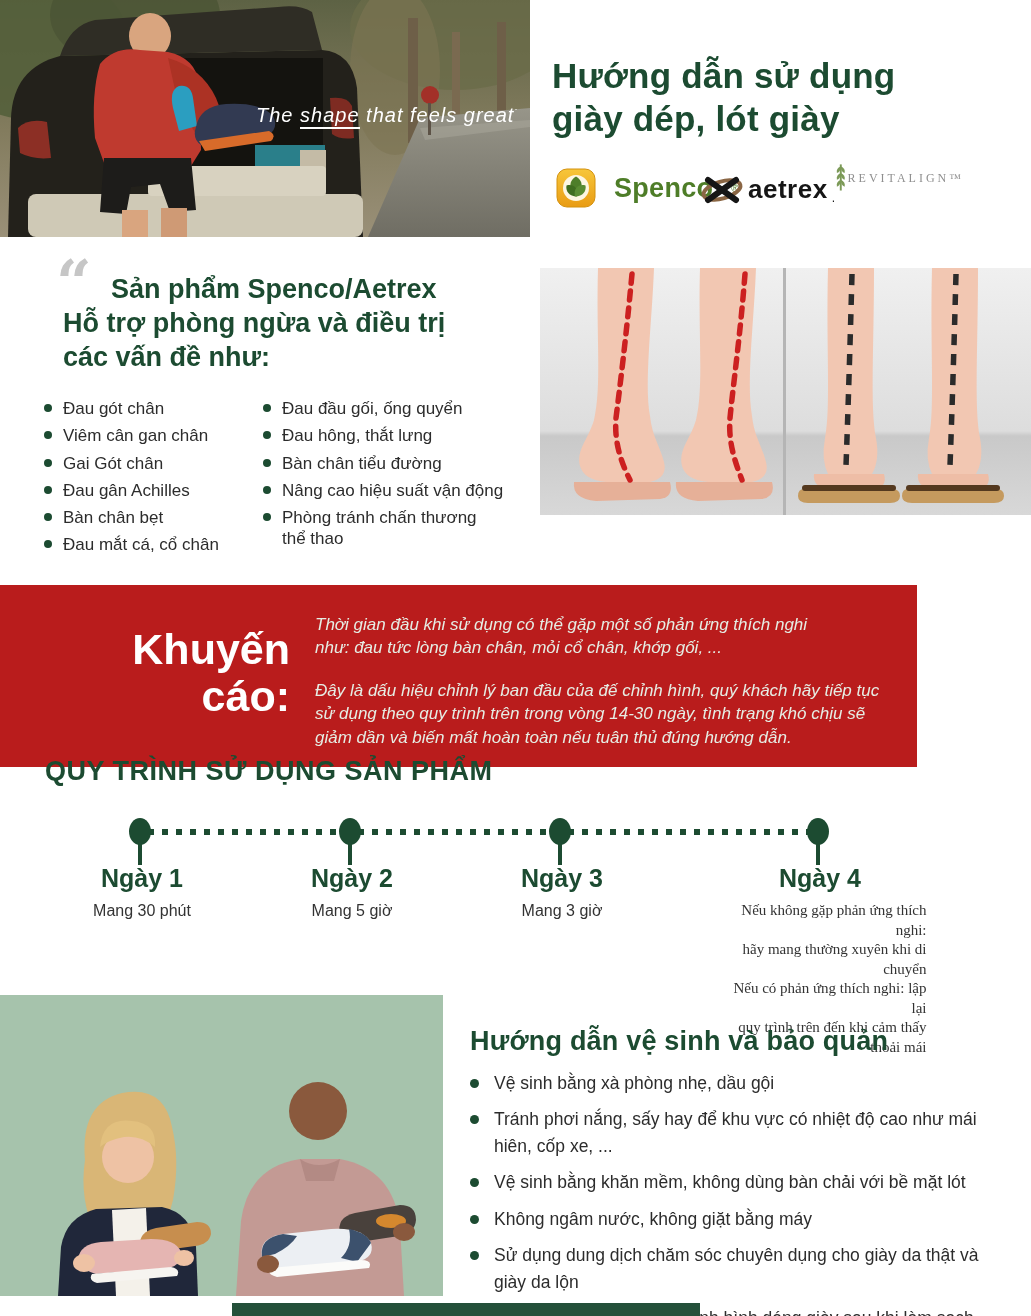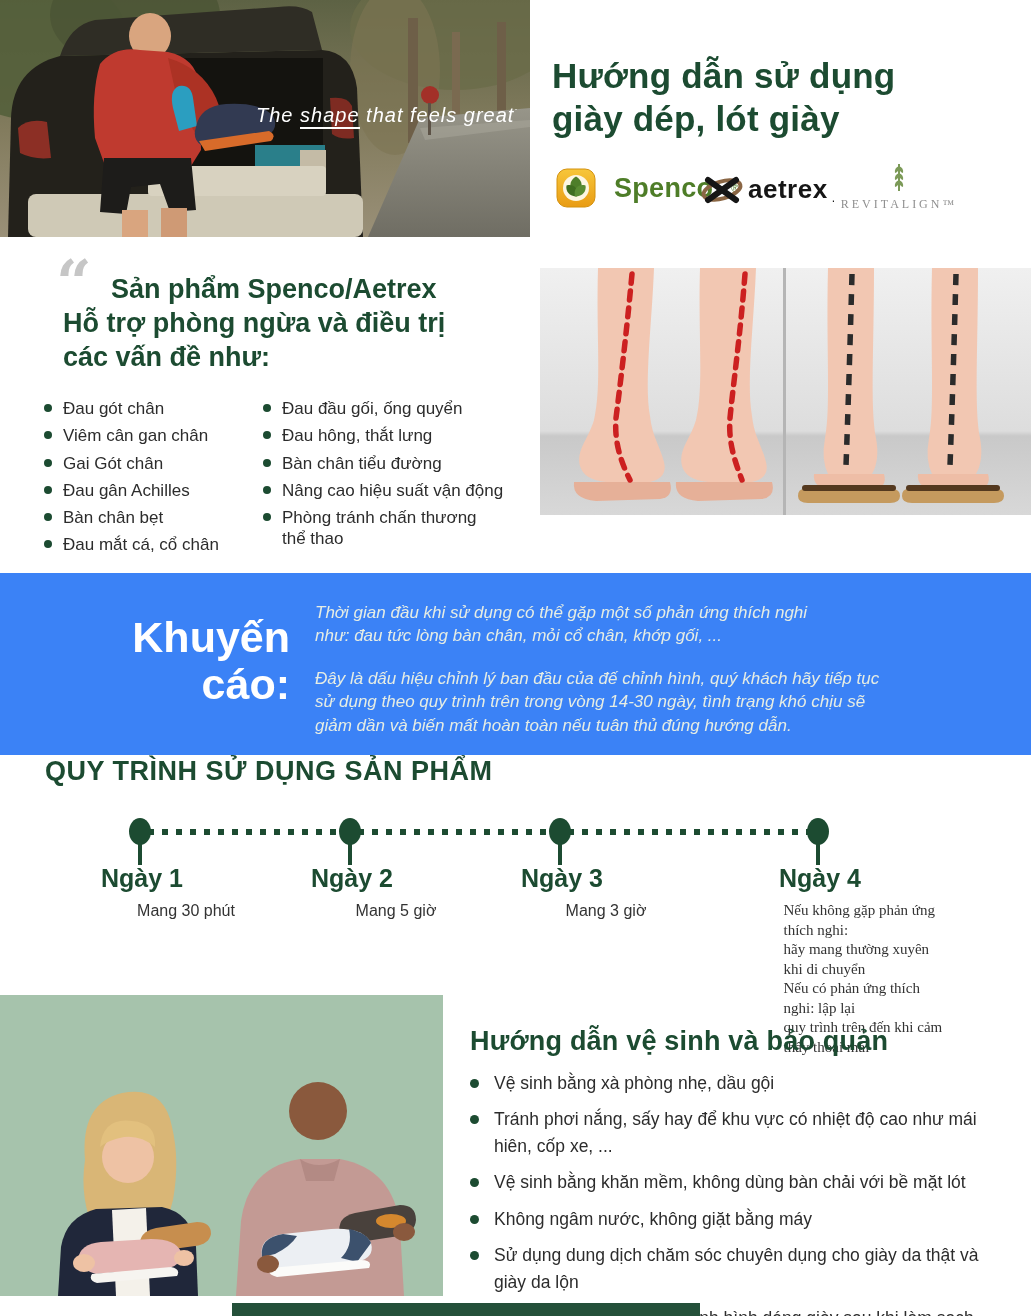--- a/index.html
+++ b/index.html
@@ -19,55 +19,55 @@
     font-size:35px;line-height:1.22;font-weight:800;color:#1c4b31;
     white-space:pre-line;letter-spacing:0.2px;
   }
   .logos{left:552px;top:160px;width:470px;height:60px;}
   .logo-spenco{left:4px;top:8px;display:flex;align-items:center;gap:18px;}
   .logo-spenco .txt{font-size:27px;font-weight:800;color:#4e7d28;letter-spacing:0.3px;}
   .logo-spenco .mk{font-size:10px;color:#4e7d28;vertical-align:top;}
   .logo-aetrex{left:148px;top:14px;display:flex;align-items:center;gap:4px;}
   .logo-aetrex .txt{font-size:26px;font-weight:800;color:#161616;letter-spacing:0.5px;}
   .logo-aetrex .mk{font-size:12px;color:#161616;align-self:flex-end;}
-  .logo-revitalign{left:282px;top:0;width:130px;display:flex;flex-direction:column;align-items:center;}
+  .logo-revitalign{left:282px;top:0;width:130px;display:flex;flex-direction:row;align-items:center;}
   .logo-revitalign .txt{margin-top:5px;font-family:"Liberation Serif",serif;font-size:12px;letter-spacing:3px;color:#8f8f8f;white-space:nowrap;}
 
   
   .quote-glyph{left:56px;top:252px;font-family:"DejaVu Serif",serif;font-size:62px;font-weight:bold;color:#c6c6c6;line-height:1;}
   .benefits-heading{
     left:63px;top:272px;width:480px;text-indent:48px;
     font-size:27px;line-height:1.26;font-weight:800;color:#1c4b31;white-space:pre-line;
   }
   .blist{list-style:none;margin:0;padding:0;}
   .blist li{position:relative;padding-left:19px;margin-bottom:6px;font-size:17px;line-height:1.25;color:#2c2c2c;white-space:pre-line;}
   .blist li::before{content:"";position:absolute;left:0;top:6px;width:8px;height:8px;border-radius:50%;background:#1c4b31;}
   .blist-left{left:44px;top:398px;width:205px;}
   .blist-right{left:263px;top:398px;width:255px;}
 
   .feet-img{left:540px;top:268px;width:491px;height:247px;overflow:hidden;}
 
   
-  .band{left:0;top:573px;width:1031px;height:182px;background:#3b82f6;}
+  .band{left:0;top:585px;width:917px;height:182px;background:#b91c1c;}
   .band-label{
     left:55px;top:594px;width:235px;text-align:right;
     font-size:43px;line-height:1.1;font-weight:800;color:#ffffff;white-space:pre-line;
   }
   .band-p{color:#e6ede4;font-style:italic;font-size:17px;line-height:1.38;white-space:pre-line;}
   .band-p1{left:315px;top:581px;width:660px;}
   .band-p2{left:315px;top:647px;width:680px;}
 
   
   .process-heading{left:45px;top:756px;font-size:27px;font-weight:800;color:#1c4b31;letter-spacing:0.5px;}
   .timeline-line{left:148px;top:829px;width:668px;height:6px;
     background:repeating-linear-gradient(90deg,#1c4b31 0 6px,transparent 6px 14px);}
   .pin{width:22px;height:27px;border-radius:50%;background:#1c4b31;}
   .pin::after{content:"";position:absolute;left:9px;top:23px;width:4px;height:24px;background:#1c4b31;}
   .step-day{top:864px;transform:translateX(-50%);font-size:25px;font-weight:800;color:#1c4b31;white-space:nowrap;}
-  .step-desc{top:902px;transform:translateX(-50%);font-size:16px;color:#333;text-align:left;white-space:pre-line;margin-left:44px;}
+  .step-desc{top:902px;transform:translateX(-50%);font-size:16px;color:#333;text-align:right;white-space:pre-line;}
   .step-desc.small{font-size:15px;line-height:1.3;top:901px;font-family:Liberation Serif, serif;}
 
   
   .bottom-photo{left:0;top:995px;width:443px;height:301px;overflow:hidden;}
   .care-heading{left:470px;top:1026px;font-size:27px;font-weight:800;color:#1c4b31;letter-spacing:0.2px;}
   .care-list{left:470px;top:1070px;width:520px;list-style:none;margin:0;padding:0;}
   .care-list li{position:relative;padding-left:24px;margin-bottom:9px;font-size:17.5px;line-height:1.55;color:#2c2c2c;}
   .care-list li::before{content:"";position:absolute;left:0;top:9px;width:9px;height:9px;border-radius:50%;background:#1c4b31;}
 
   .footer-bar{left:232px;top:1303px;width:468px;height:13px;background:#24503a;}

